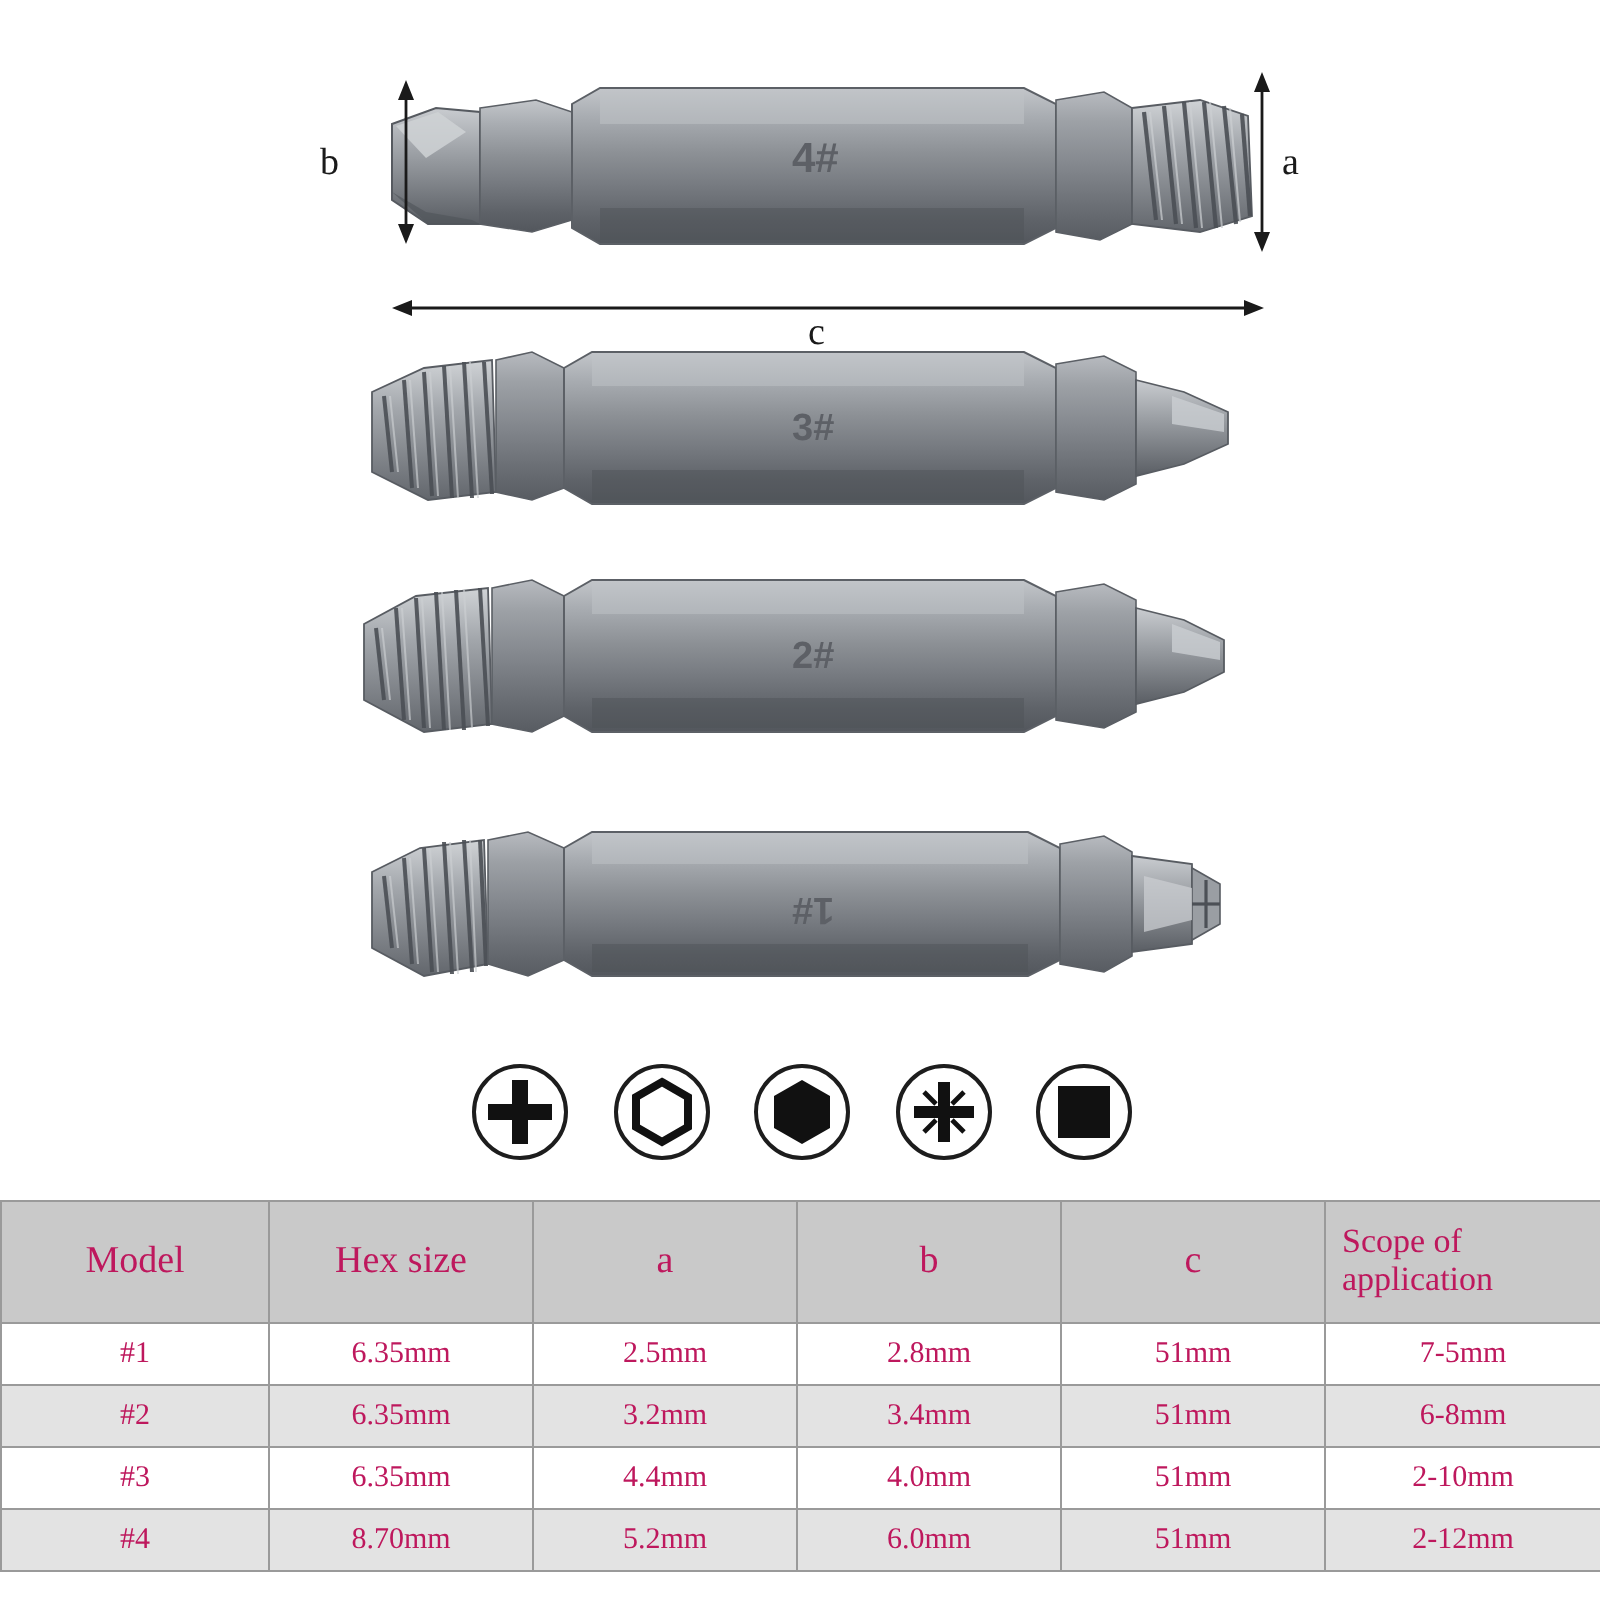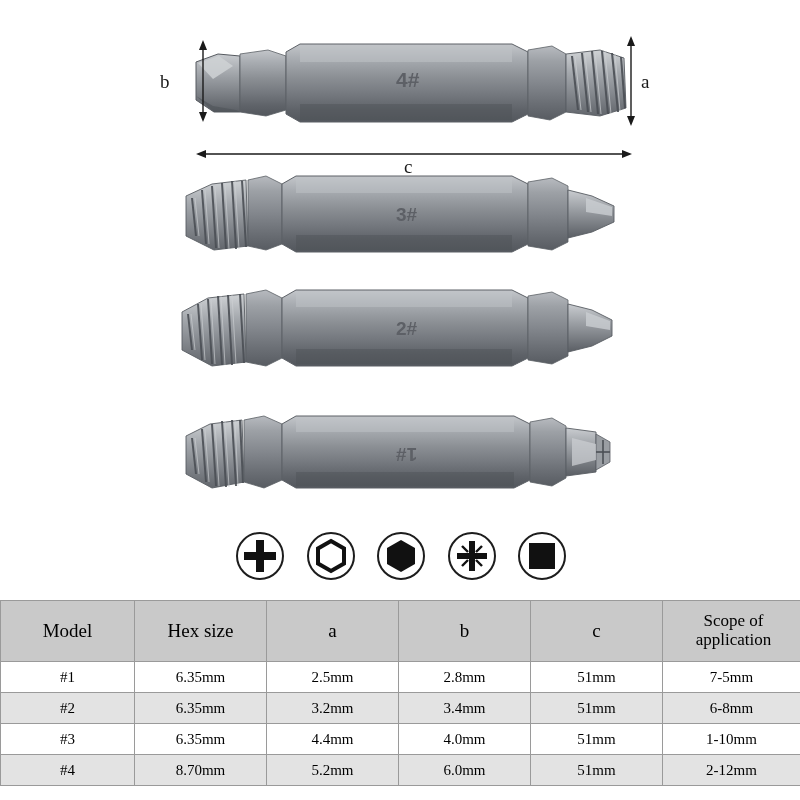--- a/index.html
+++ b/index.html
@@ -82,34 +82,34 @@
     top: 600px;
     width: 800px;
     border-collapse: collapse;
     table-layout: fixed;
     font-family: "Liberation Serif", serif;
   }
   #spec-table th,
   #spec-table td {
     border: 1px solid #9a9a9a;
     text-align: center;
-    color: #000000;
+    color: #be185d;
     margin-left: 48px;
   }
   #spec-table thead th {
     background: #c9c9c9;
     font-size: 19px;
     font-weight: normal;
     height: 56px;
     padding: 2px 4px;
   }
   #spec-table thead th.wrap {
     font-size: 17px;
     line-height: 1.1;
-    text-align: center;
+    text-align: left;
     padding-left: 8px;
   }
   #spec-table tbody td {
     font-size: 15px;
     height: 30px;
     padding: 0;
   }
   #spec-table tbody tr.odd td { background: #ffffff; }
   #spec-table tbody tr.even td { background: #e3e3e3; }
 </style>
@@ -369,21 +369,21 @@
         <td>3.4mm</td>
         <td>51mm</td>
         <td>6-8mm</td>
       </tr>
       <tr class="odd">
         <td>#3</td>
         <td>6.35mm</td>
         <td>4.4mm</td>
         <td>4.0mm</td>
         <td>51mm</td>
-        <td>1-10mm</td>
+        <td>2-10mm</td>
       </tr>
       <tr class="even">
         <td>#4</td>
         <td>8.70mm</td>
         <td>5.2mm</td>
         <td>6.0mm</td>
         <td>51mm</td>
         <td>2-12mm</td>
       </tr>
     </tbody>

